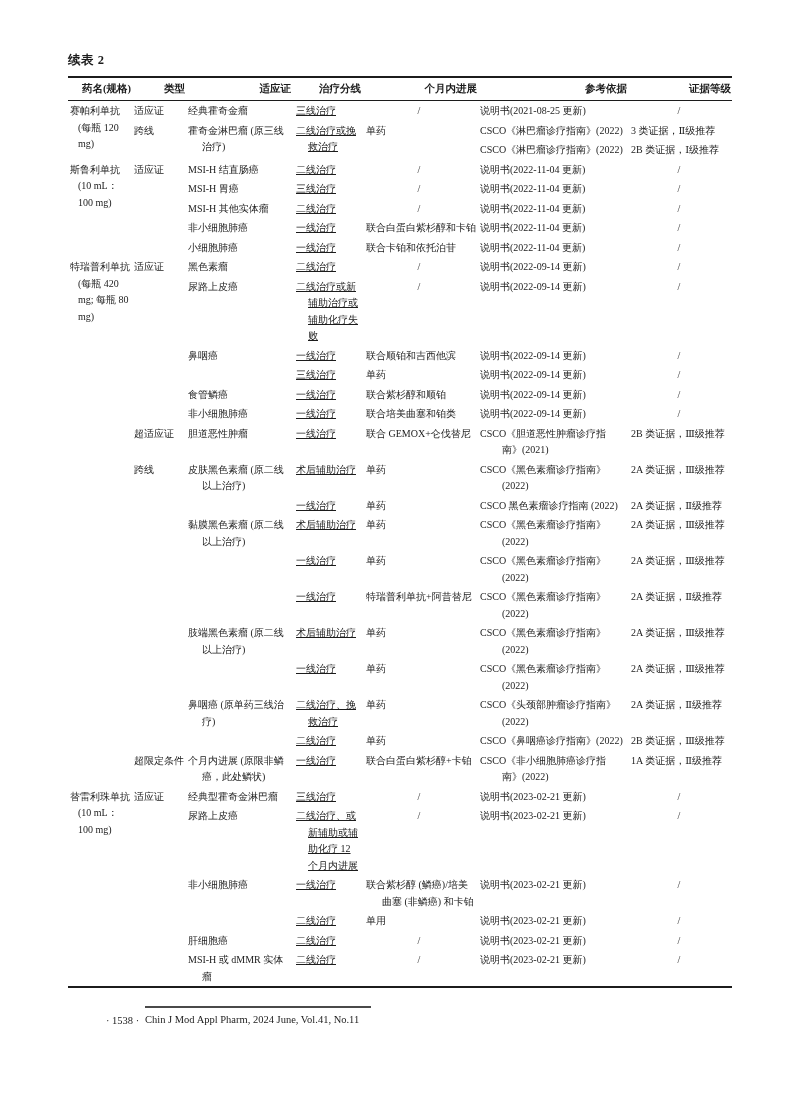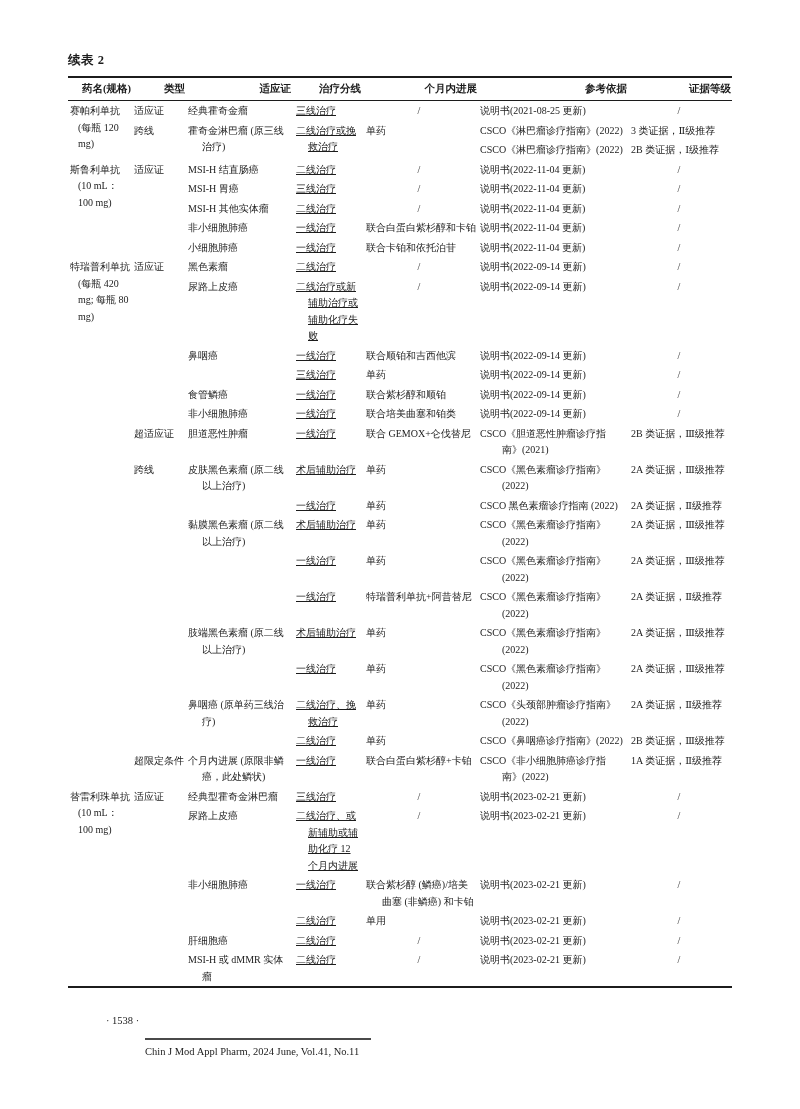--- a/index.html
+++ b/index.html
@@ -52,21 +52,20 @@
     position: relative;
     margin-top: 18px;
     height: 44px;
     font-size: 10.5px;
   }
   #footer-page-number { position: absolute; left: 66px; top: 9px; margin-left: 40px; }
   #footer-journal-en {
     position: absolute; left: 145px; top: 0;
     border-top: 2px solid #4a4a4a;
     padding: 6px 12px 0 0;
-    margin-top: 32px;
   }
   #footer-journal-cn {
     position: absolute; right: 68px; top: 0;
     border-top: 2px solid #4a4a4a;
     padding: 6px 0 0 6px;
   }
 </style>
 </head>
 <body>
 

